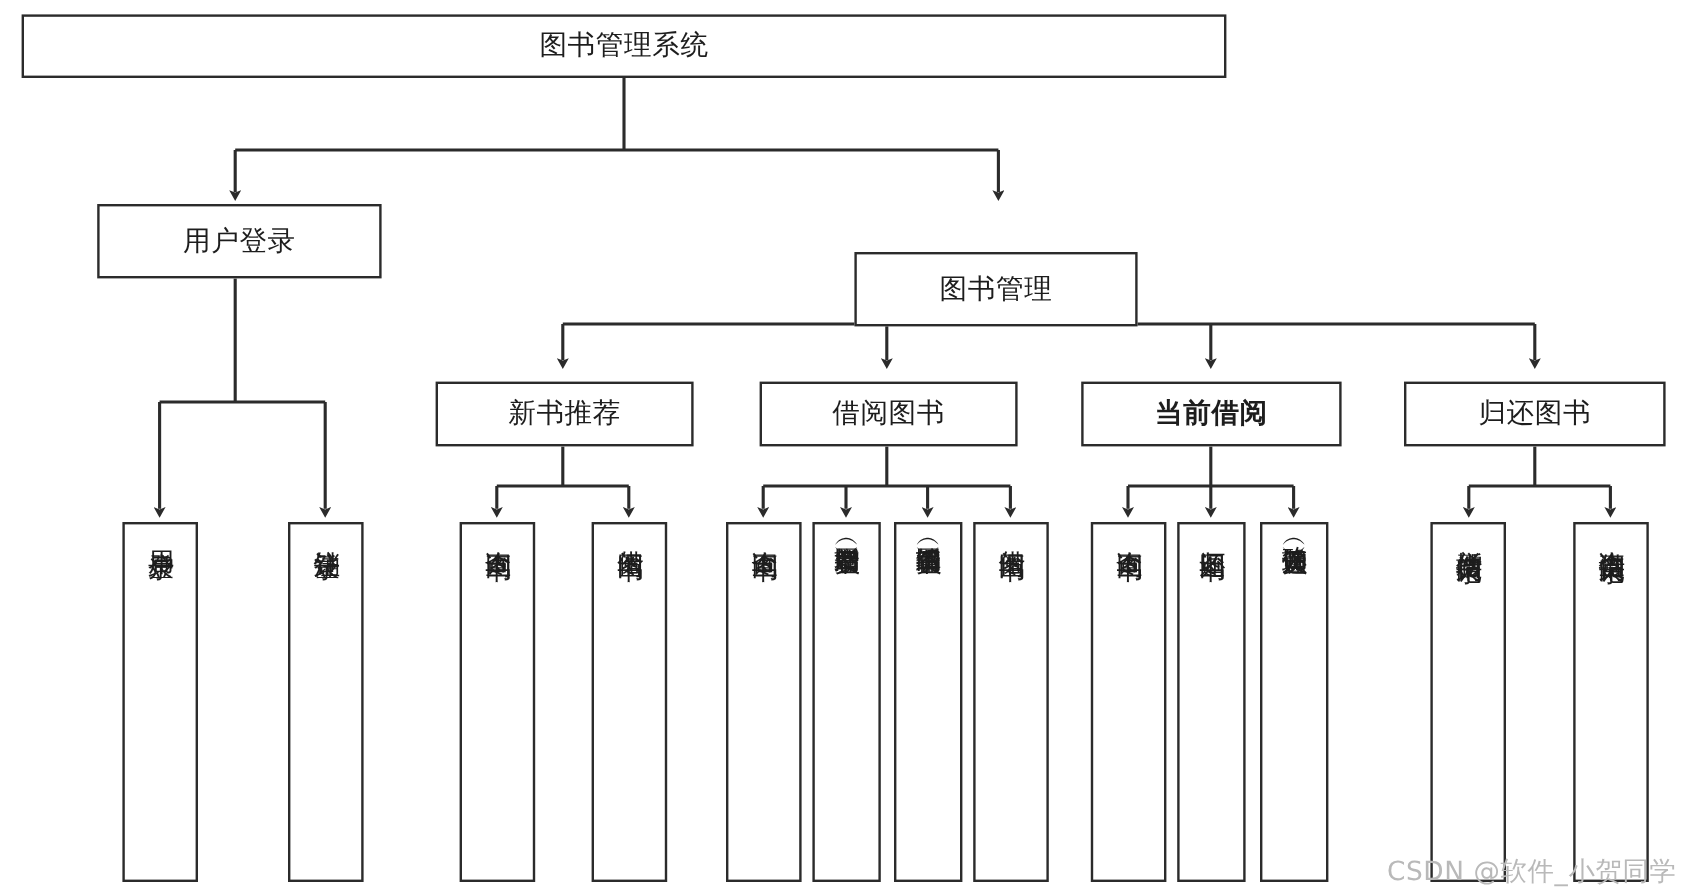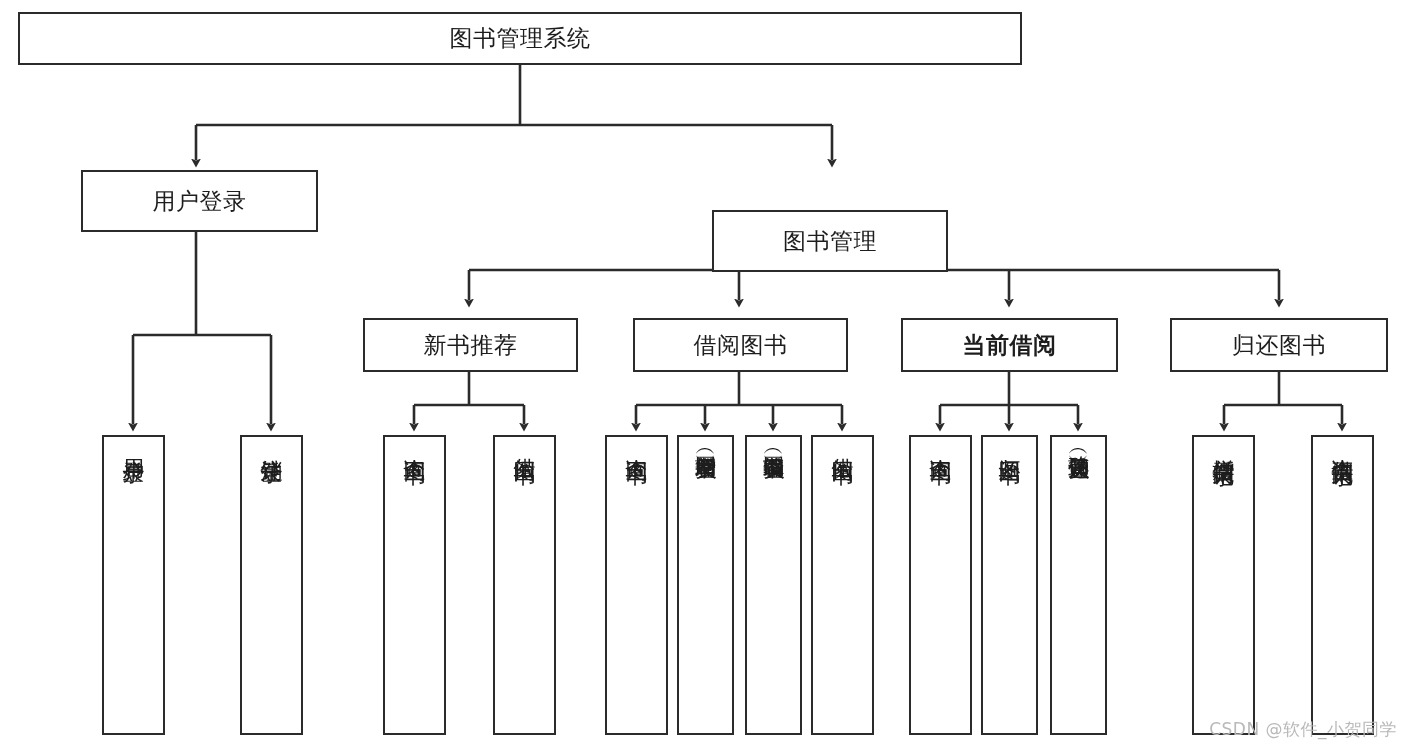--- a/index.html
+++ b/index.html
@@ -70,21 +70,21 @@
   }
   .node.v.tall .node-label {
     font-size: 21px;
     letter-spacing: 0.5px;
     margin-top: 2px;
   }
   #watermark {
     position: absolute;
     right: 8px;
     bottom: 6px;
-    font-size: 17px;
+    font-size: 22px;
     color: #b9b9b9;
     letter-spacing: 0.5px;
     white-space: nowrap;
   }
 </style>
 </head>
 <body>
 
 <div id="diagram-root">
 

